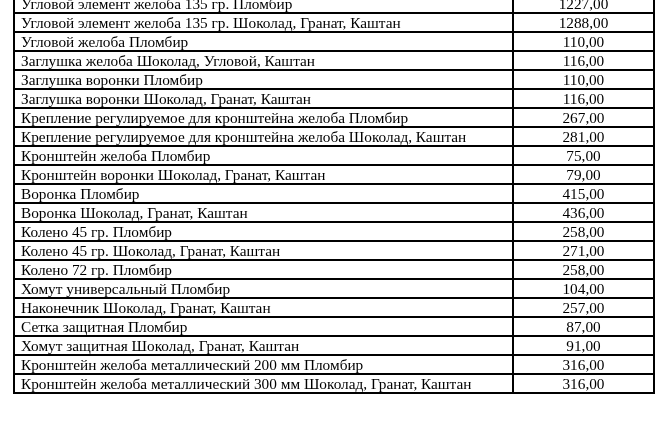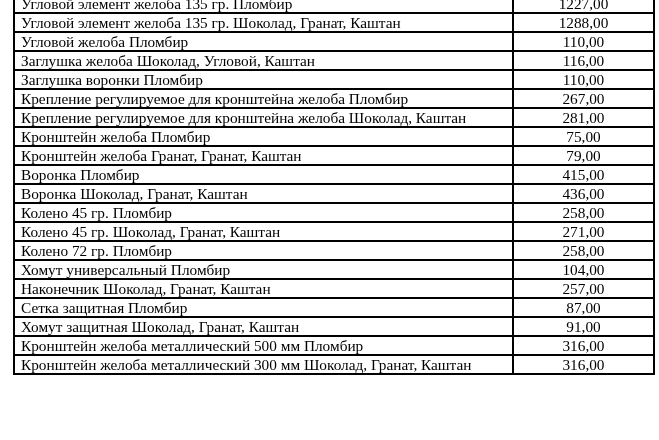--- a/index.html
+++ b/index.html
@@ -51,38 +51,42 @@
   <tr>
     <td class="name-col">Заглушка желоба Шоколад, Угловой, Каштан</td>
     <td class="price-col">116,00</td>
   </tr>
 
   <tr>
     <td class="name-col">Заглушка воронки Пломбир</td>
     <td class="price-col">110,00</td>
   </tr>
 
+  <tr>
+    <td class="name-col">Заглушка воронки Шоколад, Гранат, Каштан</td>
+    <td class="price-col">116,00</td>
+  </tr>
 
   <tr>
     <td class="name-col">Крепление регулируемое для кронштейна желоба Пломбир</td>
     <td class="price-col">267,00</td>
   </tr>
 
   <tr>
     <td class="name-col">Крепление регулируемое для кронштейна желоба Шоколад, Каштан</td>
     <td class="price-col">281,00</td>
   </tr>
 
   <tr>
     <td class="name-col">Кронштейн желоба Пломбир</td>
     <td class="price-col">75,00</td>
   </tr>
 
   <tr>
-    <td class="name-col">Кронштейн желоба Гранат, Гранат, Каштан</td>
+    <td class="name-col">Кронштейн воронки Шоколад, Гранат, Каштан</td>
     <td class="price-col">79,00</td>
   </tr>
 
   <tr>
     <td class="name-col">Воронка Пломбир</td>
     <td class="price-col">415,00</td>
   </tr>
 
   <tr>
     <td class="name-col">Воронка Шоколад, Гранат, Каштан</td>
@@ -121,21 +125,21 @@
     <td class="name-col">Сетка защитная Пломбир</td>
     <td class="price-col">87,00</td>
   </tr>
 
   <tr>
     <td class="name-col">Хомут защитная Шоколад, Гранат, Каштан</td>
     <td class="price-col">91,00</td>
   </tr>
 
   <tr>
-    <td class="name-col">Кронштейн желоба металлический 500 мм Пломбир</td>
+    <td class="name-col">Кронштейн желоба металлический 200 мм Пломбир</td>
     <td class="price-col">316,00</td>
   </tr>
 
   <tr>
     <td class="name-col">Кронштейн желоба металлический 300 мм Шоколад, Гранат, Каштан</td>
     <td class="price-col">316,00</td>
   </tr>
 </tbody>
 </table>
 

